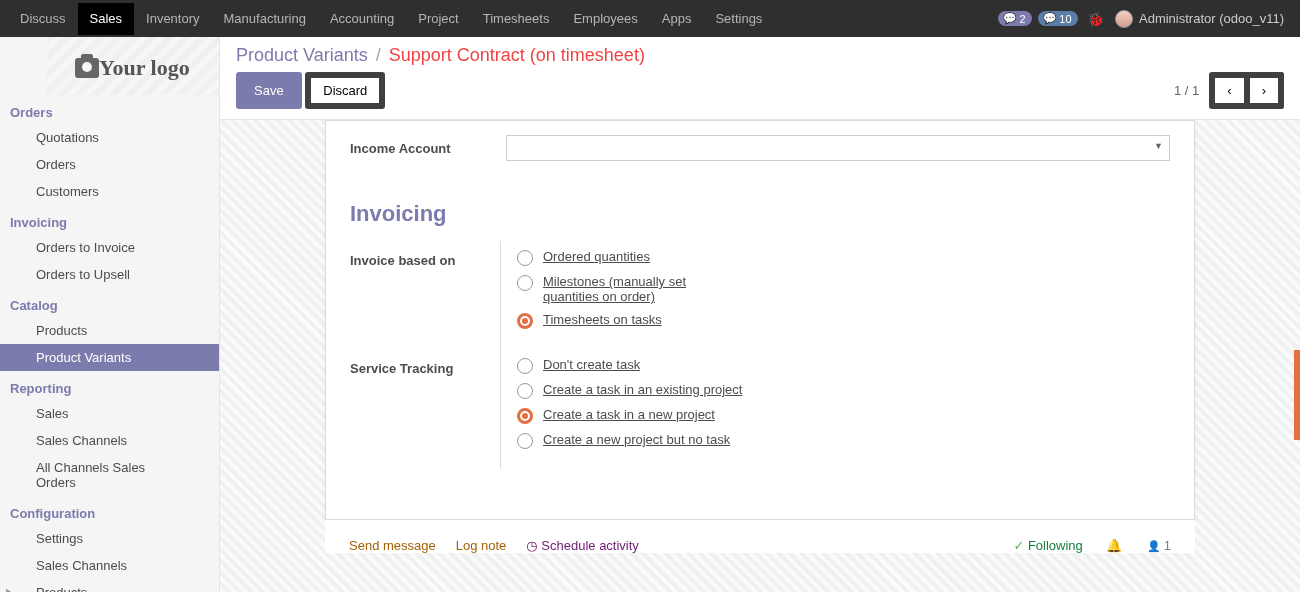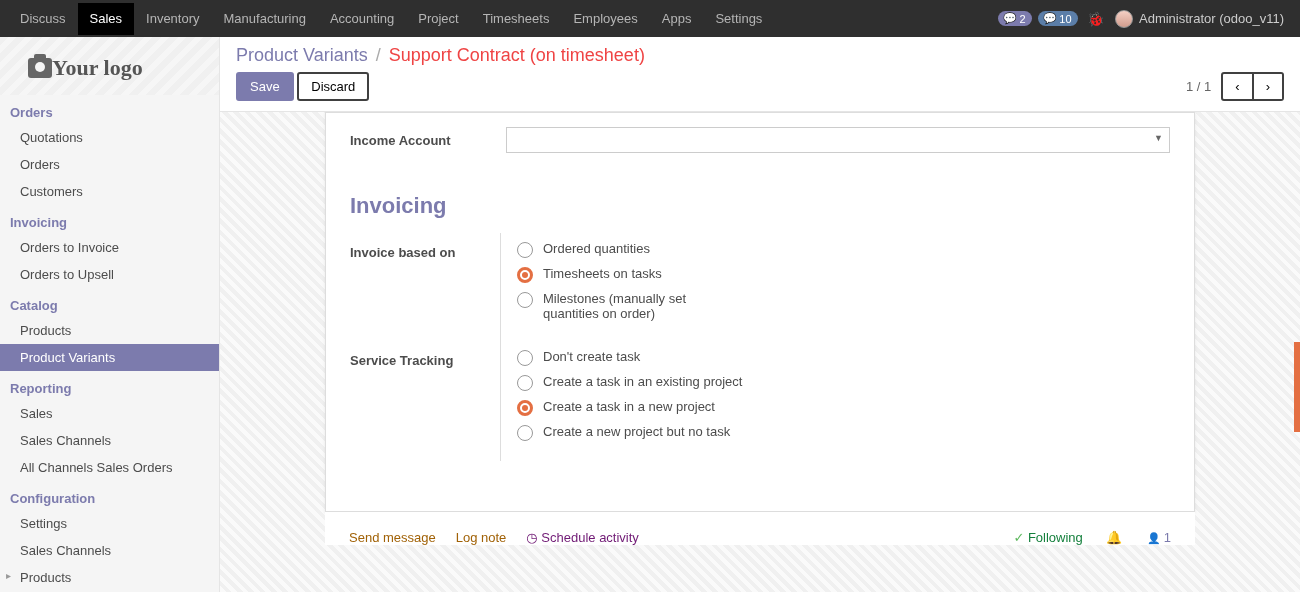--- a/index.html
+++ b/index.html
@@ -13,40 +13,40 @@
   .topnav-right { display: flex; align-items: center; gap: 6px; padding-right: 8px; }
   .badge-bubble { background: #7c7bad; border-radius: 10px; padding: 1px 6px; font-size: 11px; color: #fff; display: inline-flex; align-items: center; gap: 2px; }
   .badge-bubble.blue { background: #5b7ea8; }
   .bug-icon { color: #888; font-size: 14px; margin: 0 4px; }
   .avatar { width: 18px; height: 18px; border-radius: 50%; background: linear-gradient(180deg, #f5d0c5, #d19c8d); border: 1px solid #999; display: inline-block; }
   .user-label { color: #ccc; font-size: 13px; }
   
   
   .layout { display: flex; height: calc(100vh - 32px); }
   .sidebar { width: 220px; background: #f5f5f5; border-right: 1px solid #e5e5e5; overflow-y: auto; padding-bottom: 20px; }
-  .logo-area { padding: 18px 28px 14px; display: flex; align-items: center; background: repeating-linear-gradient(135deg, #f0f0f0, #f0f0f0 6px, #f6f6f6 6px, #f6f6f6 12px); }
+  .logo-area { padding: 18px 28px 14px; display: flex; align-items: center; background: repeating-linear-gradient(135deg, #f0f0f0, #f0f0f0 6px, #f6f6f6 6px, #f6f6f6 12px); margin-left: 47px; }
   .logo-cam { width: 24px; height: 20px; background: #666; border-radius: 3px; position: relative; }
   .logo-cam::before { content:""; position:absolute; top:-4px; left:6px; width:12px; height:4px; background:#666; border-radius:2px 2px 0 0;}
   .logo-cam::after { content:""; position:absolute; top:4px; left:7px; width:10px; height:10px; background:#f5f5f5; border-radius:50%;}
   .logo-text { font-family: Georgia, serif; font-size: 22px; font-weight: bold; color: #555; }
   .side-header { color: #7c7bad; font-weight: bold; font-size: 13px; padding: 10px 10px 4px; }
-  .side-item { padding: 6px 20px; color: #4c4c4c; cursor: pointer; font-size: 13px; }
+  .side-item { padding: 6px 36px; color: #4c4c4c; cursor: pointer; font-size: 13px; }
   .side-item.active { background: #7c7bad; color: #fff; }
   .side-item.has-caret { position: relative; }
   .side-item.has-caret::before { content: "▸"; position: absolute; left: 6px; color: #999; font-size: 10px; }
   
   
   .main { flex: 1; background: #fff; display: flex; flex-direction: column; overflow: hidden; position: relative; }
   .control-panel { padding: 8px 16px 10px; border-bottom: 1px solid #e5e5e5; }
   .breadcrumb { font-size: 18px; color: #7c7bad; margin-bottom: 6px; display: flex; align-items: center; gap: 8px; }
   .breadcrumb-link { color: #7c7bad; cursor: pointer; }
   .breadcrumb-sep { color: #aaa; }
   .breadcrumb-current { color: #ef4444; }
   .cp-row { display: flex; justify-content: space-between; align-items: center; }
-  .btn { border: 2px solid #404040; background: #fff; padding: 5px 12px; border-radius: 3px; cursor: pointer; font-size: 13px; }
+  .btn { border: 6px solid #404040; background: #fff; padding: 5px 12px; border-radius: 3px; cursor: pointer; font-size: 13px; }
   .btn-primary { background: #7c7bad; color: #fff; border-color: #7c7bad; }
   .btn-group { display: inline-flex; }
   .btn-group .btn { border-radius: 0; }
   .btn-group .btn:first-child { border-radius: 3px 0 0 3px; }
   .btn-group .btn:last-child { border-radius: 0 3px 3px 0; border-left: none; }
   .pager { display: flex; align-items: center; gap: 10px; font-size: 13px; color: #666; }
   
   
   .form-scroll { flex: 1; overflow: auto; background: repeating-linear-gradient(45deg, #f0f0f0, #f0f0f0 4px, #fafafa 4px, #fafafa 8px); padding: 0 60px; position: relative; }
   .form-sheet { background: #fff; border: 1px solid #ddd; padding: 0 24px 30px; min-height: 400px; max-width: 870px; margin: 0 auto; box-shadow: 0 1px 3px rgba(0,0,0,0.08); }
@@ -56,21 +56,21 @@
   .field-col { flex: 1; display: flex; align-items: center; gap: 16px; }
   .field-label { width: 140px; font-weight: bold; font-size: 13px; color: #4c4c4c; }
   .m2o { flex: 1; border: 1px solid #ccc; height: 26px; position: relative; background: #fff; }
   .m2o::after { content: "▼"; position: absolute; right: 6px; top: 5px; font-size: 9px; color: #666; }
   
   .section-title { color: #7c7bad; font-size: 22px; margin: 26px 0 14px; }
   .radio-section { display: flex; }
   .radio-labels { width: 150px; padding: 8px 16px 8px 0; }
   .radio-label-row { font-weight: bold; font-size: 13px; color: #4c4c4c; padding: 4px 0; }
   .radio-options { flex: 1; border-left: 1px solid #ddd; padding-left: 16px; }
-  .radio-group { padding: 4px 0 16px; }
+  .radio-group { padding: 4px 0 16px; text-decoration: underline; }
   .radio-opt { display: flex; align-items: flex-start; gap: 10px; padding: 4px 0; cursor: pointer; }
   .radio-dot { width: 16px; height: 16px; border: 1px solid #999; border-radius: 50%; flex-shrink: 0; margin-top: 1px; position: relative; }
   .radio-dot.checked { border: 3px solid #e46f42; }
   .radio-dot.checked::after { content:""; position:absolute; top:2px; left:2px; width:6px; height:6px; background:#e46f42; border-radius:50%; }
   .radio-text { font-size: 13px; color: #4c4c4c; max-width: 200px; }
   
   
   .chatter { max-width: 870px; margin: 0 auto; padding: 18px 24px 0; display: flex; justify-content: space-between; align-items: center; background: #fff; font-size: 13px; }
   .chatter-left { display: flex; gap: 20px; }
   .chatter-link { color: #a16207; cursor: pointer; }
@@ -175,26 +175,26 @@
           <div class="radio-labels">
             <div class="radio-label-row">Invoice based on</div>
           </div>
           <div class="radio-options">
             <div class="radio-group" id="invoice-opts">
                 <div class="radio-opt">
                   <span class="radio-dot"></span>
                   <span class="radio-text">Ordered quantities</span>
                 </div>
                 <div class="radio-opt">
+                  <span class="radio-dot"></span>
+                  <span class="radio-text">Milestones (manually set quantities on order)</span>
+                </div>
+                <div class="radio-opt">
                   <span class="radio-dot checked"></span>
                   <span class="radio-text">Timesheets on tasks</span>
-                </div>
-                <div class="radio-opt">
-                  <span class="radio-dot"></span>
-                  <span class="radio-text">Milestones (manually set quantities on order)</span>
                 </div>
               </div>
           </div>
         </div>
 
         <div class="radio-section">
           <div class="radio-labels">
             <div class="radio-label-row">Service Tracking</div>
           </div>
           <div class="radio-options">

